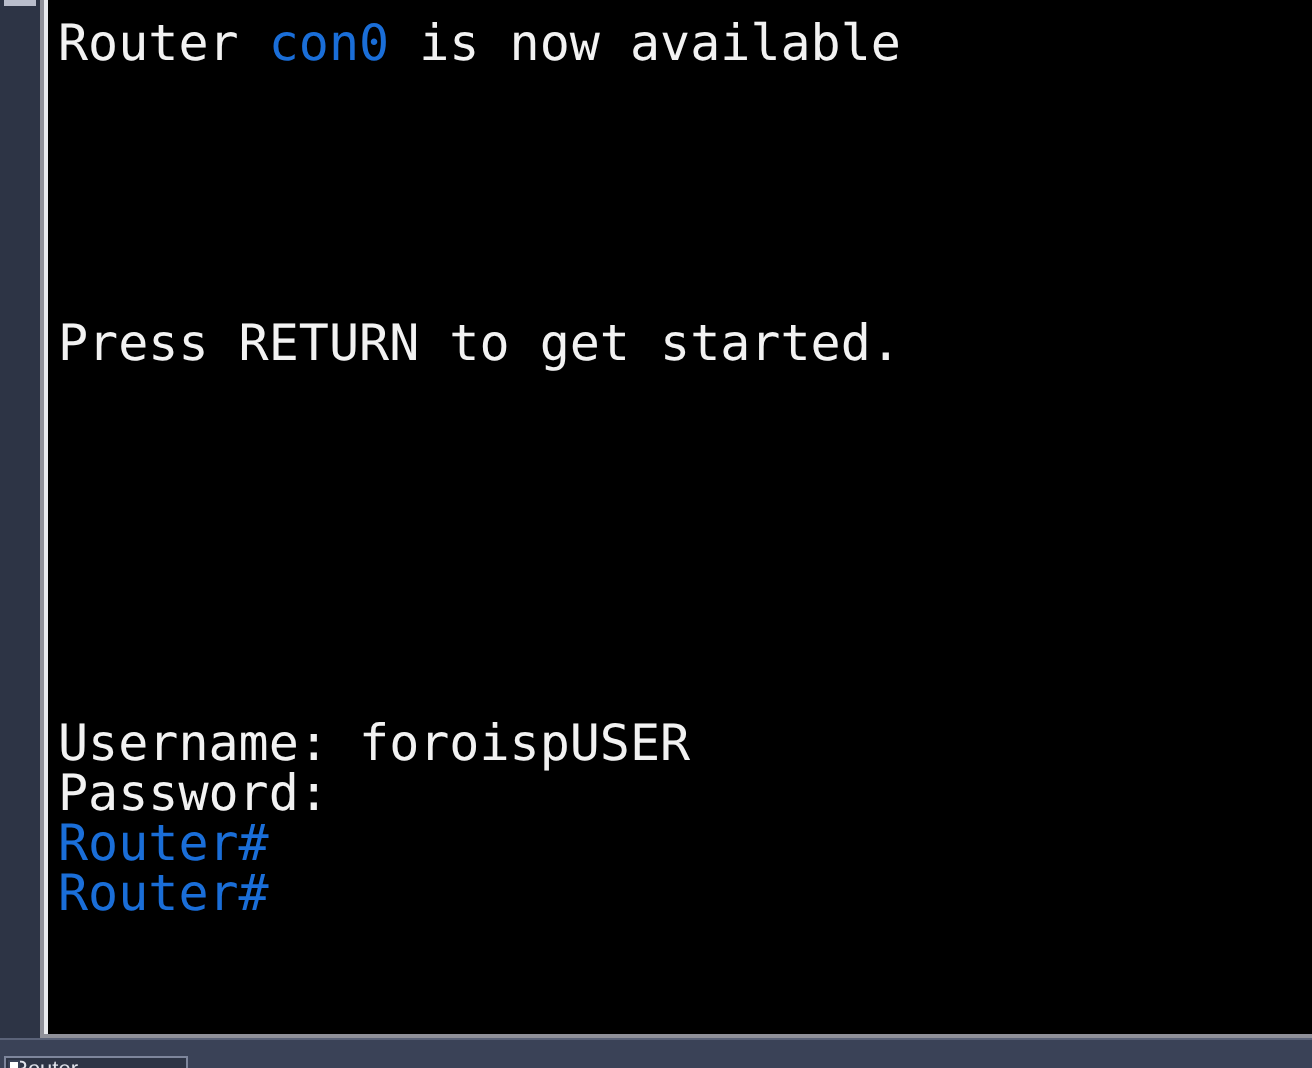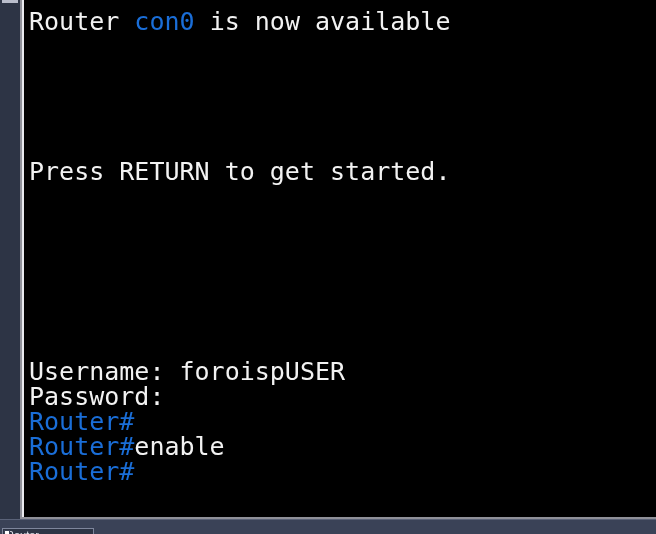--- a/index.html
+++ b/index.html
@@ -158,21 +158,20 @@
         <div class="term-line blank">&nbsp;</div>
         <div class="term-line blank">&nbsp;</div>
         <div class="term-line blank">&nbsp;</div>
         <div class="term-line blank">&nbsp;</div>
         <div class="term-line blank">&nbsp;</div>
         <div class="term-line blank">&nbsp;</div>
         <div class="term-line blank">&nbsp;</div>
         <div class="term-line"><span class="seg-white">Username: foroispUSER</span></div>
         <div class="term-line"><span class="seg-white">Password:</span></div>
         <div class="term-line"><span class="seg-blue">Router#</span></div>
-        <div class="term-line"><span class="seg-blue">Router#</span><span class="seg-white">enable</span></div>
         <div class="term-line"><span class="seg-blue">Router#</span></div>
       </div>
   </div>
 
   <div class="bottom-bar">
     <div class="taskbar-item">
       <span>Router</span>
     </div>
     <div class="taskbar-icon"></div>
   </div>

